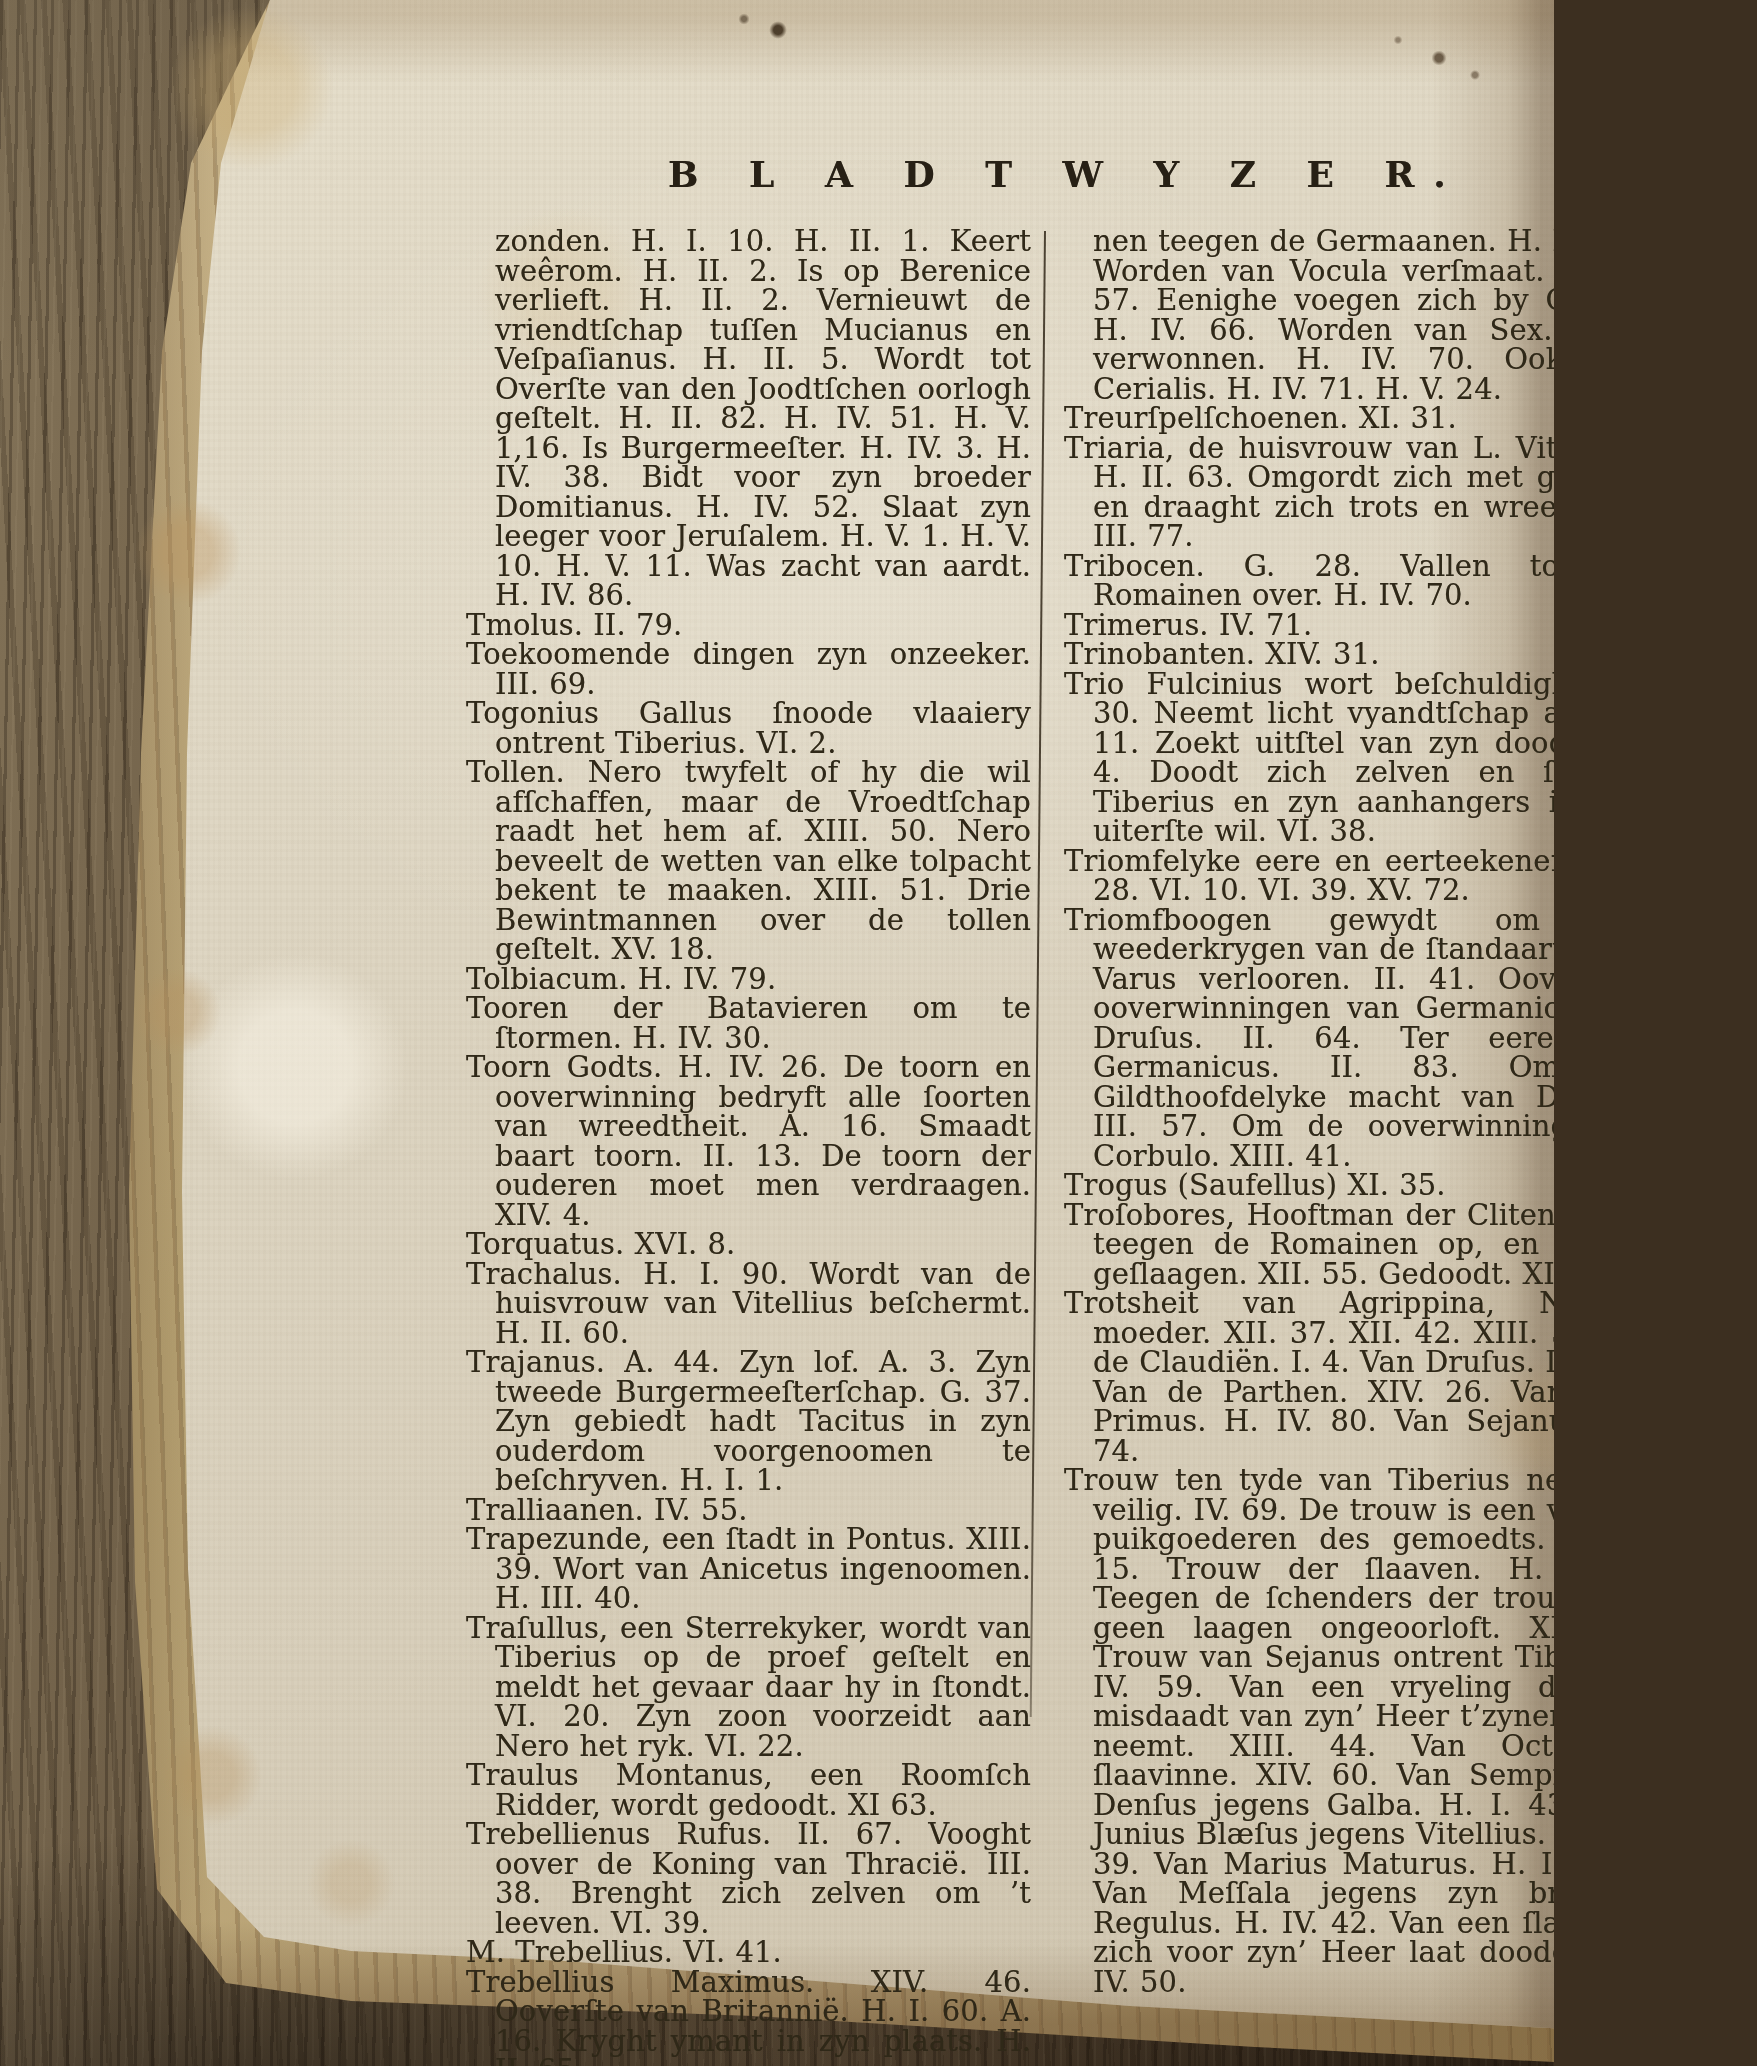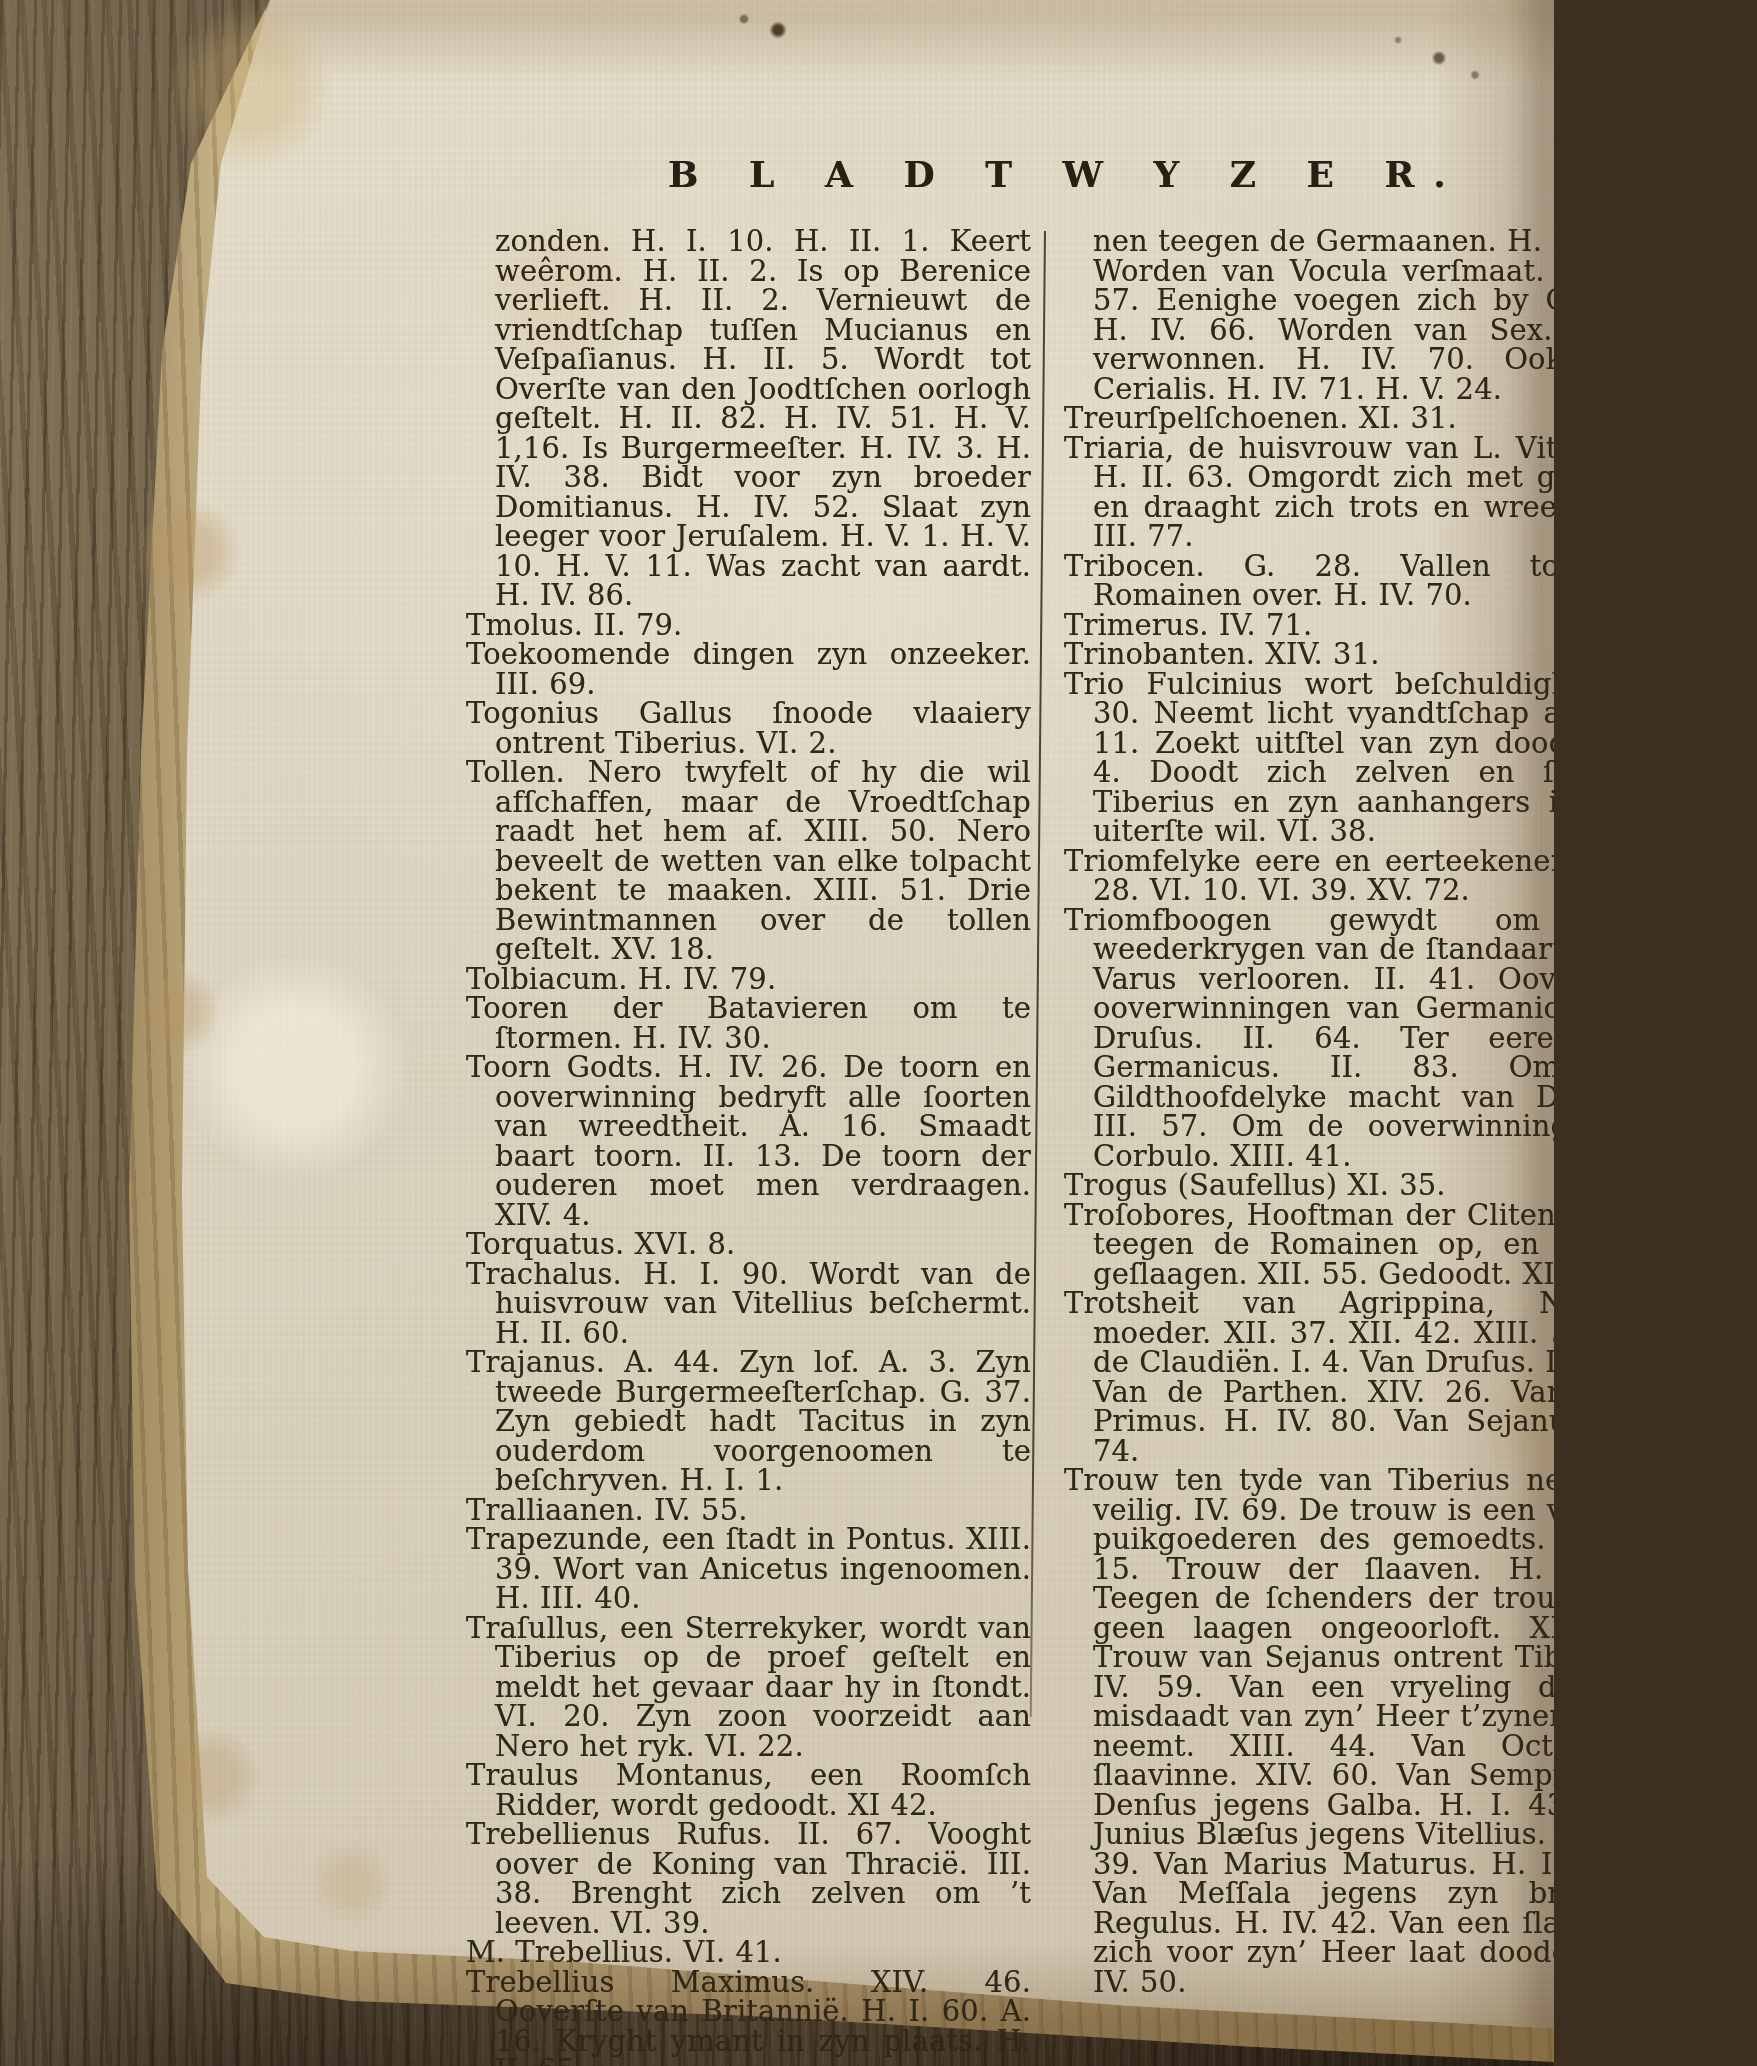--- a/index.html
+++ b/index.html
@@ -150,21 +150,21 @@
         <div class="entry">Tollen. Nero twyfelt of hy die wil afſchaffen, maar de Vroedtſchap raadt het hem af. XIII. 50. Nero beveelt de wetten van elke tolpacht bekent te maaken. XIII. 51. Drie Bewintmannen over de tollen geſtelt. XV. 18.</div>
         <div class="entry">Tolbiacum. H. IV. 79.</div>
         <div class="entry">Tooren der Batavieren om te ſtormen. H. IV. 30.</div>
         <div class="entry">Toorn Godts. H. IV. 26. De toorn en ooverwinning bedryft alle ſoorten van wreedtheit. A. 16. Smaadt baart toorn. II. 13. De toorn der ouderen moet men verdraagen. XIV. 4.</div>
         <div class="entry">Torquatus. XVI. 8.</div>
         <div class="entry">Trachalus. H. I. 90. Wordt van de huisvrouw van Vitellius beſchermt. H. II. 60.</div>
         <div class="entry">Trajanus. A. 44. Zyn lof. A. 3. Zyn tweede Burgermeeſterſchap. G. 37. Zyn gebiedt hadt Tacitus in zyn ouderdom voorgenoomen te beſchryven. H. I. 1.</div>
         <div class="entry">Tralliaanen. IV. 55.</div>
         <div class="entry">Trapezunde, een ſtadt in Pontus. XIII. 39. Wort van Anicetus ingenoomen. H. III. 40.</div>
         <div class="entry">Traſullus, een Sterrekyker, wordt van Tiberius op de proef geſtelt en meldt het gevaar daar hy in ſtondt. VI. 20. Zyn zoon voorzeidt aan Nero het ryk. VI. 22.</div>
-        <div class="entry">Traulus Montanus, een Roomſch Ridder, wordt gedoodt. XI 42.</div>
+        <div class="entry">Traulus Montanus, een Roomſch Ridder, wordt gedoodt. XI 63.</div>
         <div class="entry">Trebellienus Rufus. II. 67. Vooght oover de Koning van Thracië. III. 38. Brenght zich zelven om ’t leeven. VI. 39.</div>
         <div class="entry">M. Trebellius. VI. 41.</div>
         <div class="entry">Trebellius Maximus. XIV. 46. Ooverſte van Britannië. H. I. 60. A. 16. Kryght ymant in zyn plaats. H. II. 65.</div>
         <div class="entry">Trebonius Garucianus. H. I. 7.</div>
       </div>
 
     <div class="col col-right">
         <div class="entry continuation">nen teegen de Germaanen. H. IV. 37. Worden van Vocula verſmaat. H. IV. 57. Eenighe voegen zich by Civilis. H. IV. 66. Worden van Sex. Felix verwonnen. H. IV. 70. Ook van Cerialis. H. IV. 71. H. V. 24.</div>
         <div class="entry">Treurſpelſchoenen. XI. 31.</div>
         <div class="entry">Triaria, de huisvrouw van L. Vitellius. H. II. 63. Omgordt zich met geweer en draaght zich trots en wreedt. H. III. 77.</div>

